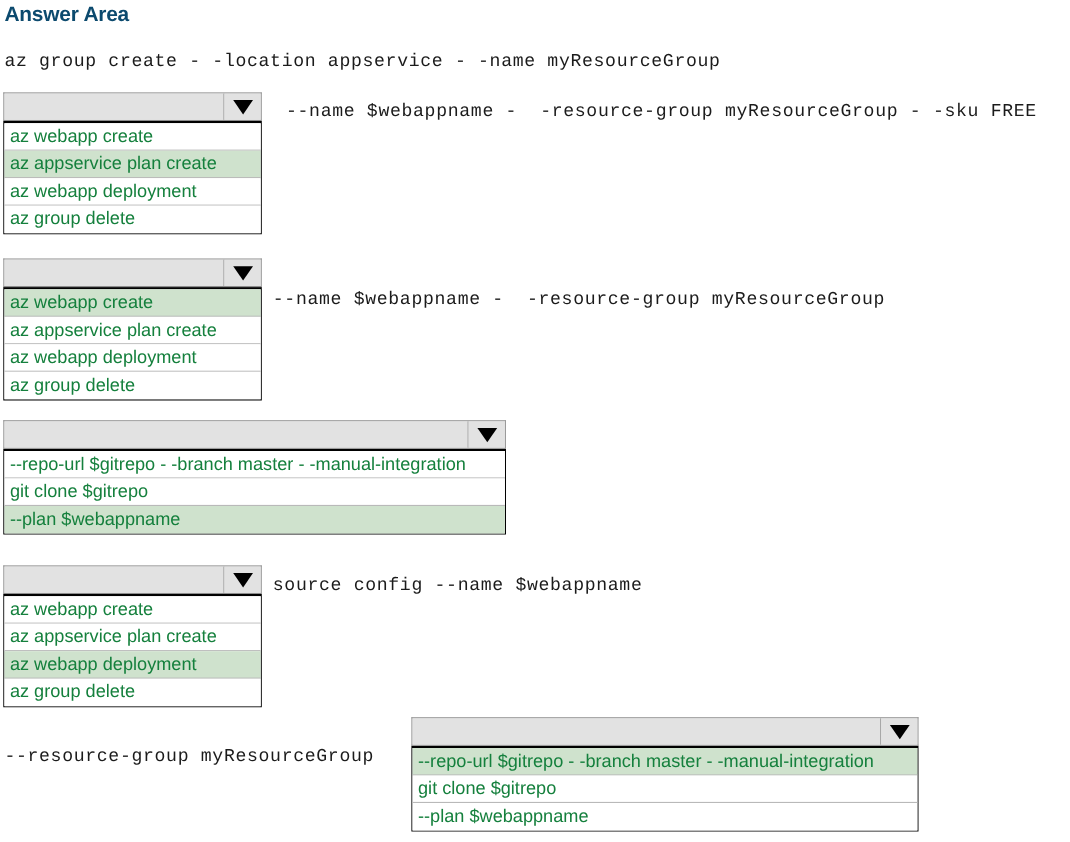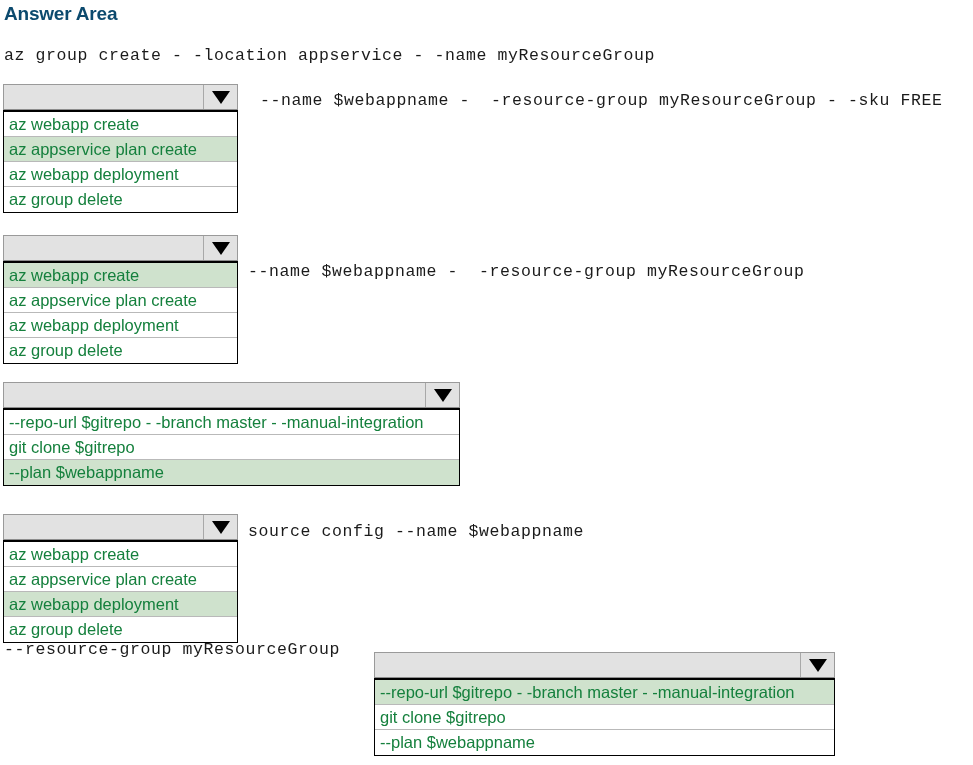--- a/index.html
+++ b/index.html
@@ -170,21 +170,21 @@
   <div class="combo-list">
     <div class="opt">az webapp create</div>
     <div class="opt">az appservice plan create</div>
     <div class="opt sel">az webapp deployment</div>
     <div class="opt">az group delete</div>
   </div>
 </div>
 
 <div class="cmd" style="left:248px; top:522px;">source config --name $webappname</div>
 
-<div class="cmd" style="left:4px; top:640px;font-family:Liberation Mono, monospace;">--resource-group myResourceGroup</div>
+<div class="cmd" style="left:4px; top:678px;font-family:Liberation Mono, monospace;">--resource-group myResourceGroup</div>
 
 <div class="combo" id="combo-5-root" style="left:374px; top:652px; width:461px;">
   <div class="combo-head">
     <div class="field"></div>
     <div class="combo-arrow">
       <span class="tri"></span>
     </div>
   </div>
   <div class="combo-list">
     <div class="opt sel">--repo-url $gitrepo - -branch master - -manual-integration</div>

